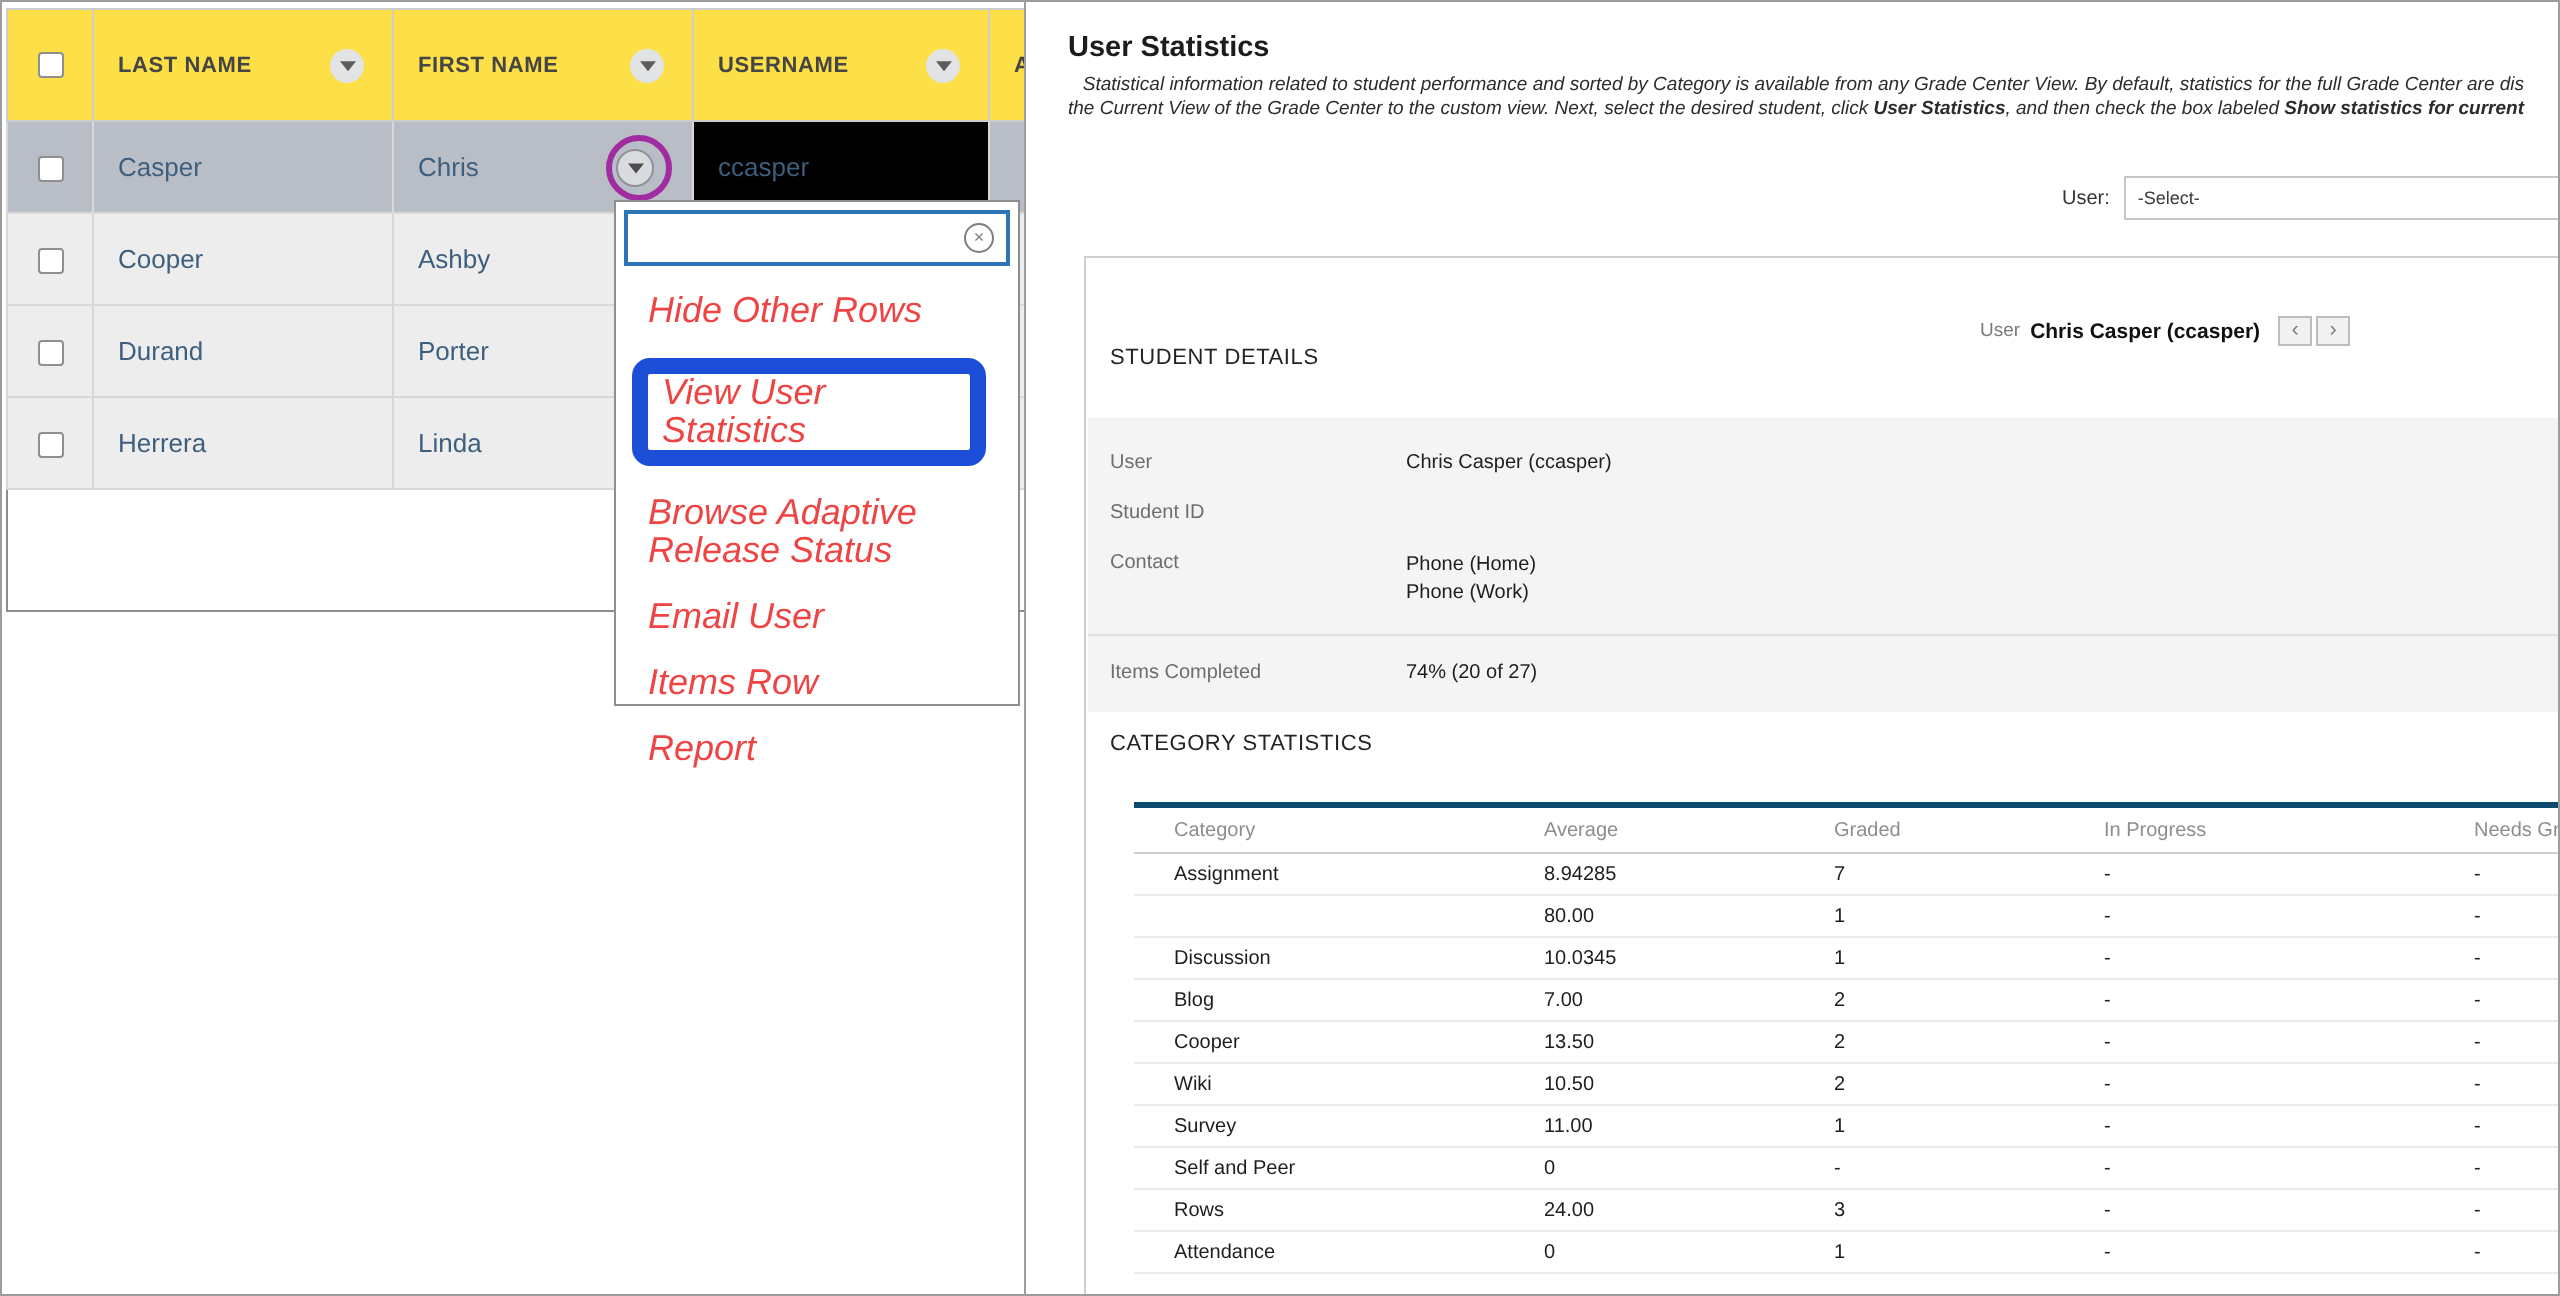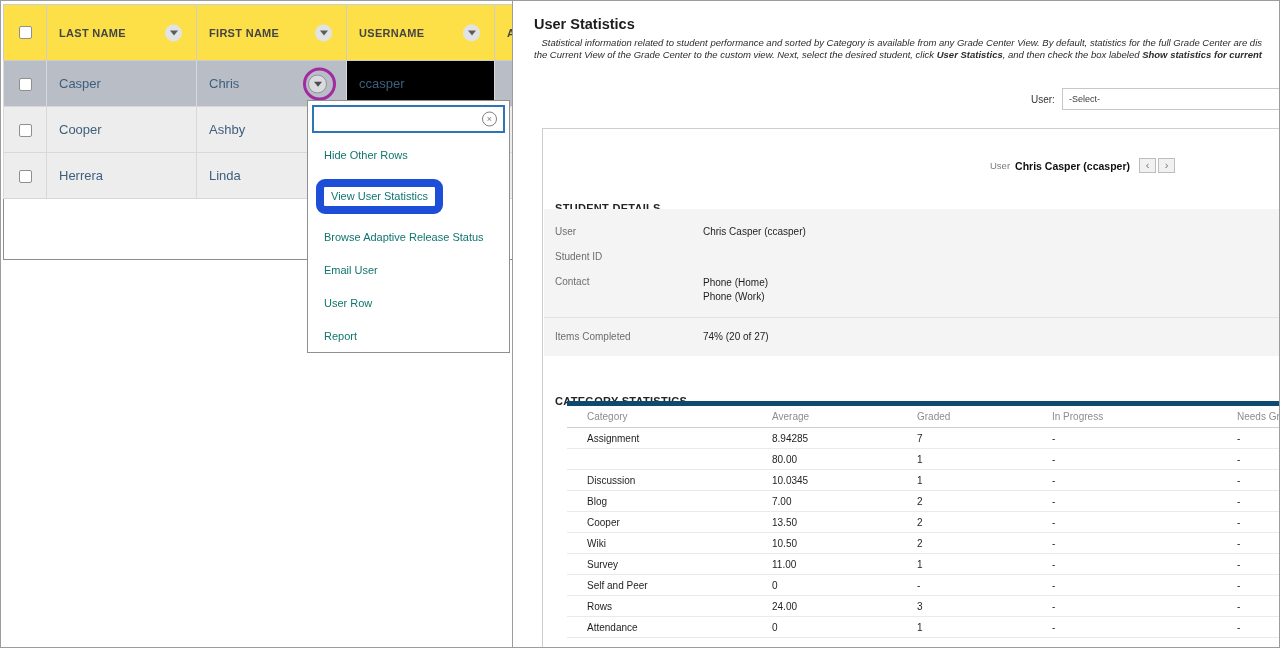--- a/index.html
+++ b/index.html
@@ -42,56 +42,56 @@
   .row-menu-btn::after { content:""; position:absolute; left:50%; top:50%; transform:translate(-50%,-35%); border-left:4px solid transparent; border-right:4px solid transparent; border-top:5px solid #4d4d4d; }
 
   .ring-annotation { position:absolute; right:10px; top:50%; transform:translateY(-50%); width:33px; height:33px; border:3px solid #a12ba1; border-radius:50%; pointer-events:none; }
 
   
   .context-menu { position:absolute; left:306px; top:99px; width:203px; height:253px; background:#fff; border:1px solid #8f8f8f; z-index:10; }
   .menu-search { position:relative; margin:4px; height:28px; border:2px solid #2e75b6; background:#fff; }
   .menu-search input { width:100%; height:100%; border:none; outline:none; font-size:12px; padding:0 26px 0 6px; font-family:inherit; }
   .clear-btn { position:absolute; right:6px; top:50%; transform:translateY(-50%); width:15px; height:15px; border-radius:50%; border:1px solid #7e7e7e; color:#7e7e7e; font-size:9px; line-height:13px; text-align:center; background:#fff; cursor:pointer; }
   .context-menu ul { list-style:none; margin:6px 0 0 0; padding:0 16px; }
-  .context-menu li { font-size:11px; color:#0f766e; padding:7px 0; line-height:19px; cursor:pointer; }
+  .context-menu li { font-size:18px; color:#ef4444; padding:7px 0; line-height:19px; cursor:pointer;font-style:italic; }
   .vus-highlight { display:inline-block; border:8px solid #1d4ed8; border-radius:9px; padding:0 7px; margin-left:-8px; }
 
   
   .right-pane { position:absolute; left:512px; top:1px; width:767px; height:646px; background:#fff; border-left:1px solid #9c9c9c; overflow:hidden; }
   .page-title { position:absolute; left:21px; top:15px; font-size:14.5px; font-weight:700; color:#1c1c1c; }
   .page-desc { position:absolute; left:21px; top:36px; font-size:9.5px; font-style:italic; color:#2c2c2c; line-height:12px; white-space:nowrap;text-align:right; }
   .page-desc b { font-weight:700; }
 
   .user-filter { position:absolute; left:518px; top:87px; display:flex; align-items:center; gap:7px; }
   .uf-label { font-size:10px; color:#333; }
   .uf-select { width:260px; height:22px; border:1px solid #c7c7c7; background:#fff; font-size:9px; color:#3a3a3a; display:flex; align-items:center; padding-left:6px; cursor:pointer; }
 
   .stats-box { position:absolute; left:29px; top:127px; width:1105px; height:620px; border:1px solid #cecece; background:#fff; }
 
   .user-nav { position:absolute; left:447px; top:29px; display:flex; align-items:center; }
   .un-label { font-size:9.5px; color:#7a7a7a; margin-right:5px; }
   .un-name { font-size:10.5px; font-weight:700; color:#101010; margin-right:7px; }
   .nav-btn { width:17px; height:15px; background:#f1f1f1; border:1px solid #bdbdbd; color:#7a7a7a; font-size:11px; line-height:12px; text-align:center; margin-left:2px; cursor:pointer; }
 
-  .sd-heading, .cat-heading { position:absolute; left:12px; font-size:11px; font-weight:700; color:#242424; letter-spacing:.3px;margin-top:29px; }
+  .sd-heading, .cat-heading { position:absolute; left:12px; font-size:11px; font-weight:400; color:#242424; letter-spacing:.3px; }
   .sd-heading { top:44px; }
   .cat-heading { top:237px; }
 
   .details-panel { position:absolute; left:1px; top:80px; width:1102px; height:147px; background:#f4f4f5; padding-top:17px; overflow:hidden; }
   .detail-row { display:flex; font-size:10px; line-height:12px; margin-bottom:13px; }
   .detail-label { flex:0 0 159px; width:159px; padding-left:11px; color:#6e6e6e; }
   .detail-value { color:#1e1e1e; }
   .detail-value .line { display:block; line-height:14px; }
   .detail-row.items-row { border-top:1px solid #e2e2e3; margin:12px 0 0 0; padding-top:13px; }
 
   table.stats-table { position:absolute; left:24px; top:272px; width:800px; border-collapse:collapse; table-layout:fixed; }
   .stats-table col.s1 { width:205px; } .stats-table col.s2 { width:145px; }
   .stats-table col.s3 { width:135px; } .stats-table col.s4 { width:185px; }
   .stats-table col.s5 { width:130px; }
-  .stats-table th { height:24px; font-size:10px; font-weight:400; color:#8d8d8d; text-align:left; border-top:5px solid #0c4a6e; border-bottom:1px solid #cfcfcf; padding:0; white-space:nowrap; }
+  .stats-table th { height:24px; font-size:10px; font-weight:400; color:#8d8d8d; text-align:left; border-top:3px solid #0c4a6e; border-bottom:1px solid #cfcfcf; padding:0; white-space:nowrap; }
   .stats-table td { height:21px; font-size:10px; color:#1e1e1e; border-bottom:1px solid #eaeaea; padding:0; white-space:nowrap; }
   .stats-table th:first-child, .stats-table td:first-child { padding-left:20px; }
 </style>
 </head>
 <body>
 
 <div class="frame"></div>
 
 <div class="left-pane">
   <table class="grade-table">
@@ -137,20 +137,29 @@
         </td>
         <td class="user-cell">ccasper</td>
         <td></td>
       </tr>
       <tr>
         <td class="check-cell">
           <input type="checkbox" class="cbx" style="">
         </td>
         <td>Cooper</td>
         <td>Ashby</td>
+        <td class="user-cell"></td>
+        <td></td>
+      </tr>
+      <tr>
+        <td class="check-cell">
+          <input type="checkbox" class="cbx" style="">
+        </td>
+        <td>Durand</td>
+        <td>Porter</td>
         <td class="user-cell"></td>
         <td></td>
       </tr>
       <tr>
         <td class="check-cell">
           <input type="checkbox" class="cbx" style="">
         </td>
         <td>Herrera</td>
         <td>Linda</td>
         <td class="user-cell"></td>
@@ -167,21 +176,21 @@
       <input type="text" value="" style="">
       <span class="clear-btn">×</span>
     </div>
     <ul>
       <li>Hide Other Rows</li>
       <li>
         <span class="vus-highlight">View User Statistics</span>
       </li>
       <li>Browse Adaptive Release Status</li>
       <li>Email User</li>
-      <li>User Row</li>
+      <li>Items Row</li>
       <li>Report</li>
     </ul>
   </div>
 </div>
 
 <div class="right-pane">
   <div class="page-title">User Statistics</div>
 
   <div class="page-desc">
     <div>Statistical information related to student performance and sorted by Category is available from any Grade Center View. By default, statistics for the full Grade Center are dis</div>

